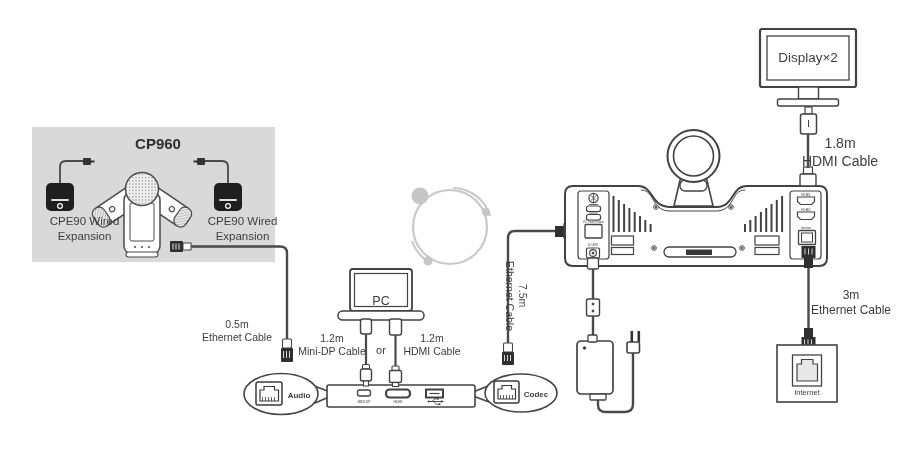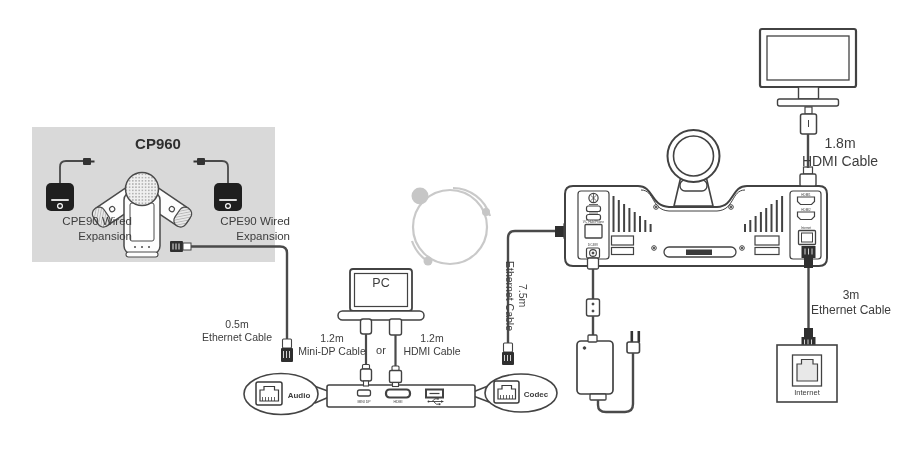--- a/index.html
+++ b/index.html
@@ -1,21 +1,21 @@
 <!DOCTYPE html>
 <html><head>
 <meta charset="utf-8">
 <style>
   html,body{margin:0;padding:0;background:#fff;}
   #canvas{position:relative;width:900px;height:451px;background:#fff;overflow:hidden;
           font-family:"Liberation Sans",sans-serif;}
   #art{position:absolute;left:0;top:0;}
   .lbl{position:absolute;color:#3d3d3d;white-space:pre-line;text-align:center;
        line-height:1.25;font-family:"Liberation Sans",sans-serif;}
-  .lbl.left{text-align:right;}
+  .lbl.left{text-align:center;}
   .vert{writing-mode:vertical-rl;}
   svg text{font-family:"Liberation Sans",sans-serif;fill:#3d3d3d;}
 </style>
 </head>
 <body>
 
 <div id="canvas">
 
 <svg id="art" width="900" height="451" viewBox="0 0 900 451">
   <defs>
@@ -328,36 +328,37 @@
 
 <div class="lbl left" style="left:37px;top:214px;width:95px;font-size:11.5px;line-height:1.3;">CPE90 Wired
 Expansion</div>
 
 <div class="lbl left" style="left:195px;top:214px;width:95px;font-size:11.5px;line-height:1.3;">CPE90 Wired
 Expansion</div>
 
 <div class="lbl" style="left:177px;top:290px;width:120px;font-size:10.5px;margin-top:28px;">0.5m
 Ethernet Cable</div>
 
-<div class="lbl" style="left:361px;top:276px;width:40px;font-size:12.5px;">PC</div>
+<div class="lbl" style="left:361px;top:294px;width:40px;font-size:12.5px;">PC</div>
 
 <div class="lbl" style="left:286px;top:332px;width:92px;font-size:10.5px;">1.2m
 Mini-DP Cable</div>
 
 <div class="lbl" style="left:366px;top:344px;width:30px;font-size:11px;">or</div>
 
 <div class="lbl" style="left:386px;top:332px;width:92px;font-size:10.5px;">1.2m
 HDMI Cable</div>
 
 <div class="lbl vert" style="left:503px;top:242px;height:108px;font-size:10.5px;">7.5m
 Ethernet Cable</div>
 
 <div class="lbl" style="left:351px;top:409px;width:100px;font-size:16px;color:#14532d;margin-top:43px;">VCH50</div>
 
 
+<div class="lbl" style="left:758px;top:50px;width:100px;font-size:13.5px;">Display×2</div>
 
 <div class="lbl" style="left:795px;top:135px;width:90px;font-size:14px;">1.8m
 HDMI Cable</div>
 
 <div class="lbl" style="left:801px;top:288px;width:100px;font-size:12px;">3m
 Ethernet Cable</div>
 
 </div>
 
 </body></html>

